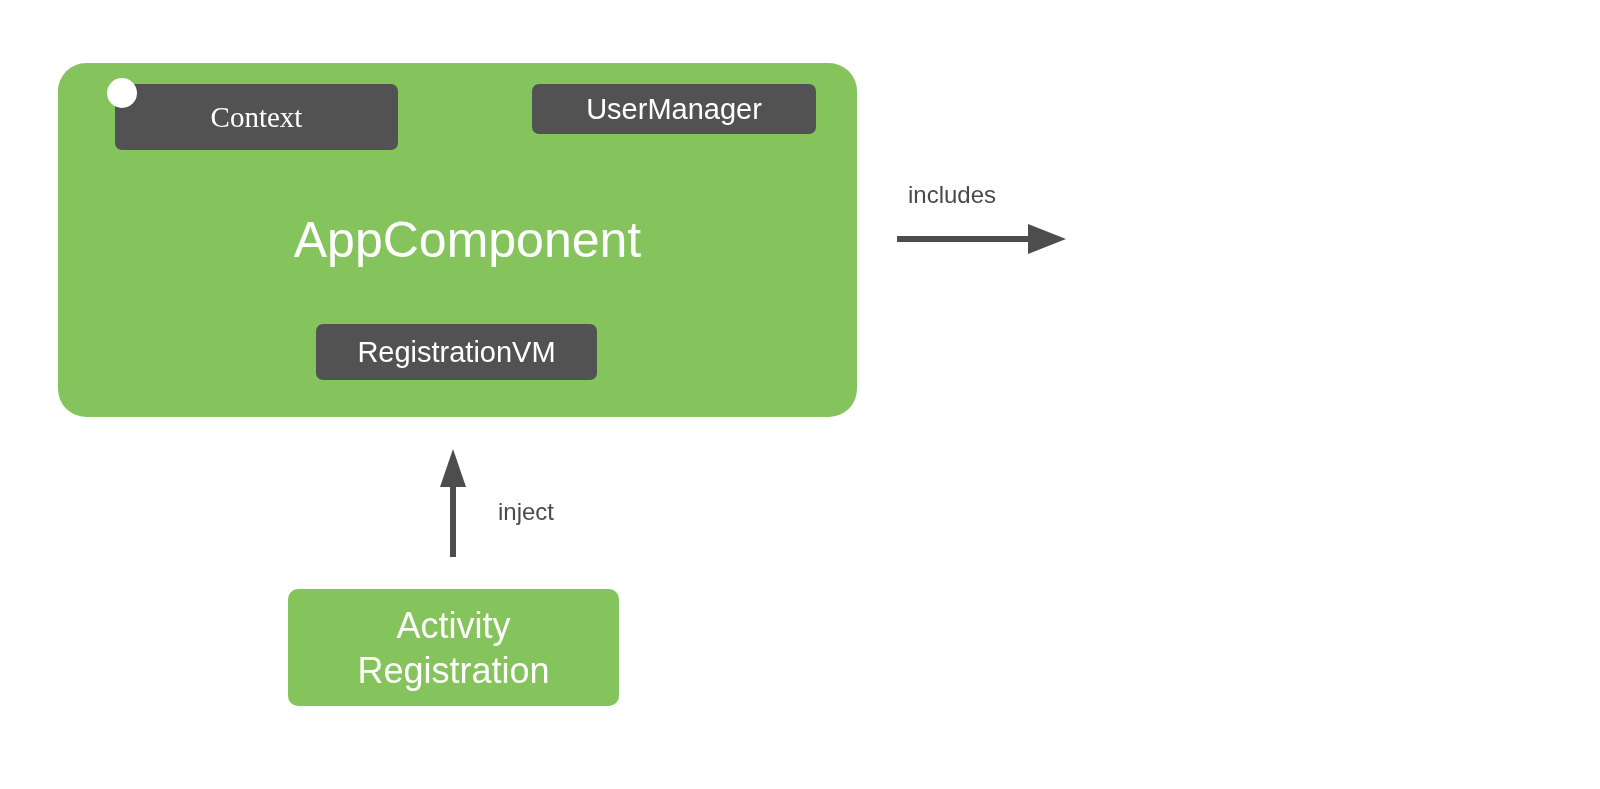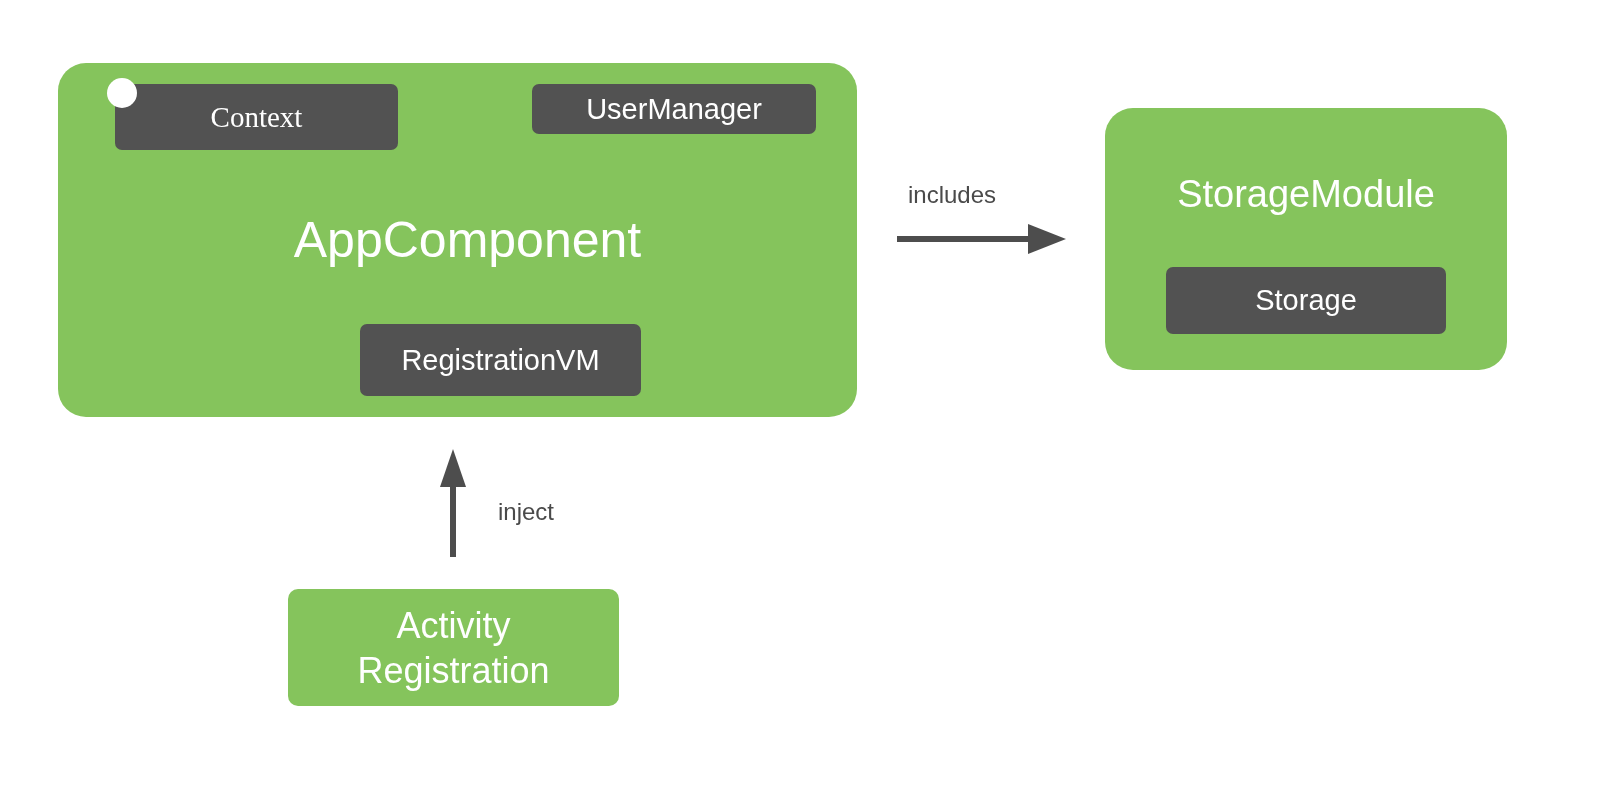--- a/index.html
+++ b/index.html
@@ -43,21 +43,21 @@
     top: 0;
     bottom: 0;
     display: flex;
     align-items: center;
     justify-content: center;
     font-size: 50px;
     padding-left: 20px;
   }
   #chip-context        { left: 57px;  top: 21px;  width: 283px; height: 66px; font-family: Liberation Serif, serif; }
   #chip-user-manager   { left: 474px; top: 21px;  width: 284px; height: 50px; text-align: right; }
-  #chip-registration-vm{ left: 258px; top: 261px; width: 281px; height: 72px; margin-left: 44px; }
+  #chip-registration-vm{ left: 258px; top: 261px; width: 281px; height: 56px; }
   .corner-dot {
     position: absolute;
     left: 49px;
     top: 15px;
     width: 30px;
     height: 30px;
     border-radius: 50%;
     background: var(--text-white, #ffffff);
     z-index: 2;
   }
@@ -135,28 +135,20 @@
     </div>
     <div class="chip" id="chip-registration-vm">
       <span>RegistrationVM</span>
     </div>
   </div>
 
   <div class="edge-label" id="includes-label">includes</div>
   <div class="arrow-shaft-h"></div>
   <div class="arrow-head-right"></div>
 
-  <div class="module-box" id="storage-module">
-    <div class="module-title" id="storage-module-title">
-      <span>StorageModule</span>
-    </div>
-    <div class="chip" id="chip-storage">
-      <span>Storage</span>
-    </div>
-  </div>
 
   <div class="arrow-head-up"></div>
   <div class="arrow-shaft-v"></div>
   <div class="edge-label" id="inject-label">inject</div>
 
   <div class="module-box" id="registration-activity">
     <span>Activity</span>
     <span>Registration</span>
   </div>
 

